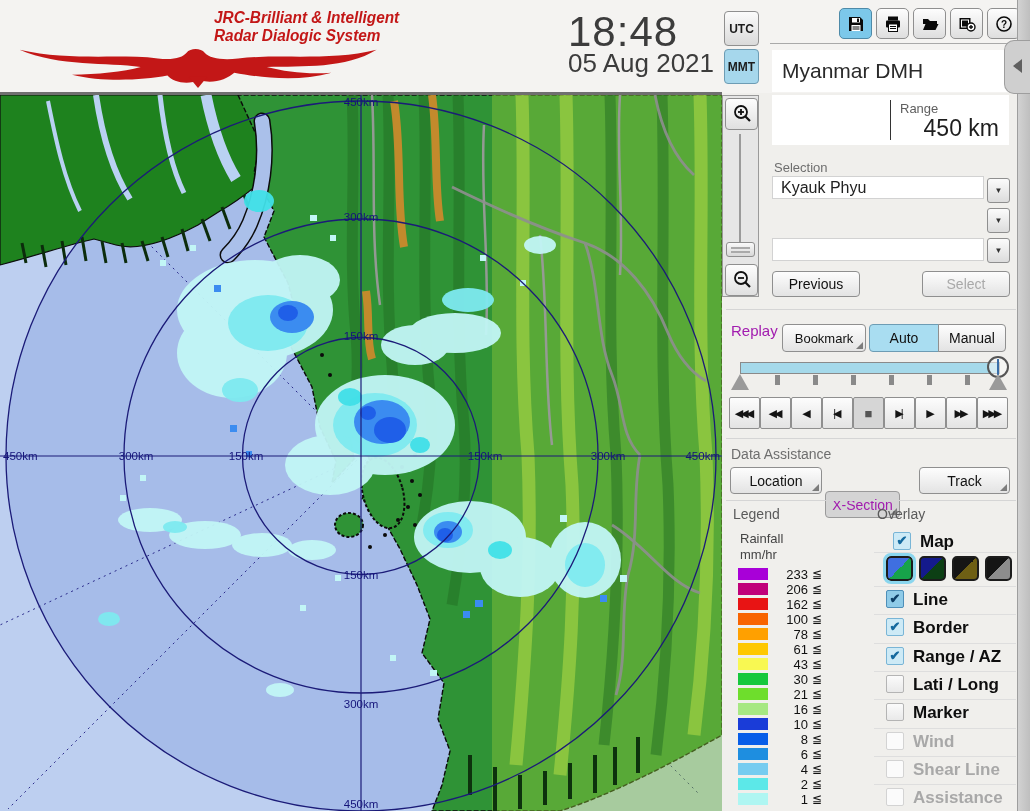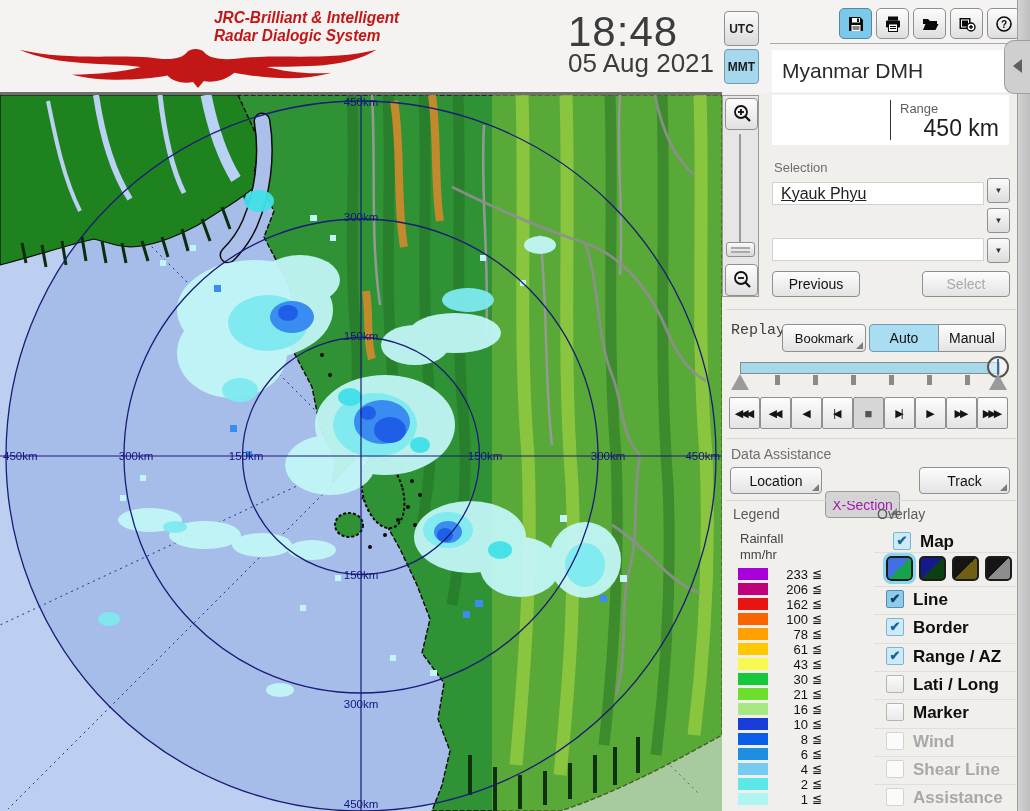--- a/index.html
+++ b/index.html
@@ -30,21 +30,21 @@
   .range-label{position:absolute;left:128px;top:6px;font-size:13px;color:#5f5f5f;}
   .range-value{position:absolute;right:10px;top:20px;font-size:23px;color:#1e1e1e;}
   .sec-label{position:absolute;font-size:13px;color:#6e6e6e;}
   .dd-field{position:absolute;left:772px;width:212px;height:23px;background:#fff;border:1px solid #d2d2d2;font-size:16px;color:#222;display:flex;align-items:center;padding-left:8px;box-sizing:border-box;}
   .dd-arrow{position:absolute;left:987px;width:21px;height:23px;border:1px solid #8f8f8f;border-radius:3px;background:linear-gradient(#fbfbfb,#dcdcdc);font-size:8px;color:#333;display:flex;align-items:center;justify-content:center;}
   .btn{border:1px solid #8f8f8f;border-radius:4px;background:linear-gradient(#fdfdfd,#e3e3e3);font-size:14px;color:#111;display:flex;align-items:center;justify-content:center;box-sizing:border-box;}
   .btn-prev{position:absolute;left:772px;top:271px;width:88px;height:26px;}
   .btn-select{position:absolute;left:922px;top:271px;width:88px;height:26px;color:#a9a9a9;}
   .panel-divider{position:absolute;left:726px;width:290px;height:1px;background:#d5d5d5;}
 
-  .replay-label{position:absolute;left:731px;top:322px;font-size:15px;color:#404040;font-family:Liberation Mono, monospace;}
+  .replay-label{position:absolute;left:731px;top:322px;font-size:15px;color:#a21caf;}
   .btn-bookmark{position:absolute;left:782px;top:324px;width:84px;height:28px;font-size:13px;}
   .btn-auto{position:absolute;left:869px;top:324px;width:70px;height:28px;background:#a9ddf1;border:1px solid #6d9cb4;border-radius:4px 0 0 4px;font-size:14px;color:#111;display:flex;align-items:center;justify-content:center;box-sizing:border-box;}
   .btn-manual{position:absolute;left:938px;top:324px;width:68px;height:28px;border-radius:0 4px 4px 0;font-size:14px;}
   .sl-track{position:absolute;left:740px;top:362px;width:260px;height:12px;background:#a5d9ea;border:1px solid #8a8a8a;box-sizing:border-box;}
   .sl-thumb{position:absolute;left:987px;top:356px;width:22px;height:22px;border:2px solid #555;border-radius:50%;background:rgba(250,250,250,.55);box-sizing:border-box;}
   .sl-thumb::after{content:"";position:absolute;left:8px;top:1px;width:2px;height:16px;background:#3a6ea8;}
   .sl-tick{position:absolute;top:375px;width:5px;height:10px;background:#8a8a8a;}
   .sl-tri{position:absolute;top:374px;width:0;height:0;border-left:9px solid transparent;border-right:9px solid transparent;border-bottom:16px solid #9a9a9a;}
   .pb-row{position:absolute;left:729px;top:397px;display:flex;}
   .pb-btn{width:31px;height:32px;border:1px solid #8f8f8f;background:linear-gradient(#fdfdfd,#e3e3e3);margin-right:0px;display:flex;align-items:center;justify-content:center;font-size:11px;letter-spacing:-3px;color:#141414;padding-right:3px;box-sizing:border-box;border-radius:2px;}
@@ -394,21 +394,21 @@
     </div>
   </div>
 
   <div class="range-box">
     <div class="range-div"></div>
     <div class="range-label">Range</div>
     <div class="range-value">450 km</div>
   </div>
 
   <div class="sec-label" style="left:774px;top:160px;">Selection</div>
-  <div class="dd-field" style="top:182px;text-decoration:underline;">Kyauk Phyu</div>
+  <div class="dd-field" style="top:176px;">Kyauk Phyu</div>
   <div class="dd-arrow" style="top:178px;">▼</div>
   <div class="dd-arrow" style="top:208px;">▼</div>
   <div class="dd-field" style="top:238px;"></div>
   <div class="dd-arrow" style="top:238px;">▼</div>
   <div class="btn btn-prev">Previous</div>
   <div class="btn btn-select">Select</div>
 
   <div class="panel-divider" style="top:309px;"></div>
 
   <div class="replay-label">Replay</div>

